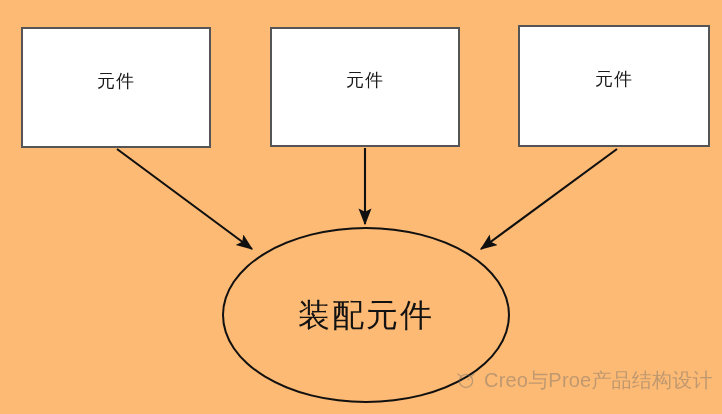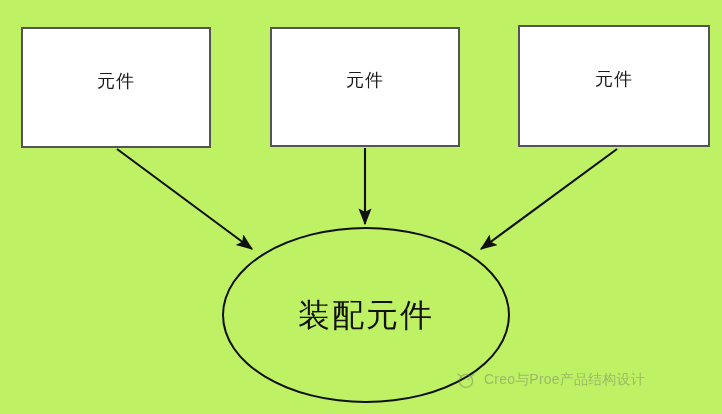--- a/index.html
+++ b/index.html
@@ -7,21 +7,21 @@
     padding: 0;
     background: #ffffff;
   }
   body {
     font-family: "Liberation Sans", "DejaVu Sans", sans-serif;
   }
   #canvas {
     position: relative;
     width: 722px;
     height: 414px;
-    background: #bef264;
+    background: #fdba74;
     overflow: hidden;
   }
   #diagram-svg {
     position: absolute;
     left: 0;
     top: 0;
     width: 722px;
     height: 414px;
   }
   .node-box {
@@ -82,21 +82,21 @@
     gap: 7px;
     opacity: 0.42;
     user-select: none;
   }
   #watermark-logo {
     width: 22px;
     height: 22px;
     flex: 0 0 auto;
   }
   #watermark-text {
-    font-size: 14px;
+    font-size: 20px;
     color: #6b6b6b;
     white-space: nowrap;
     letter-spacing: 0.2px;
   }
 </style>
 </head>
 <body>
 
 <div id="canvas">
 

